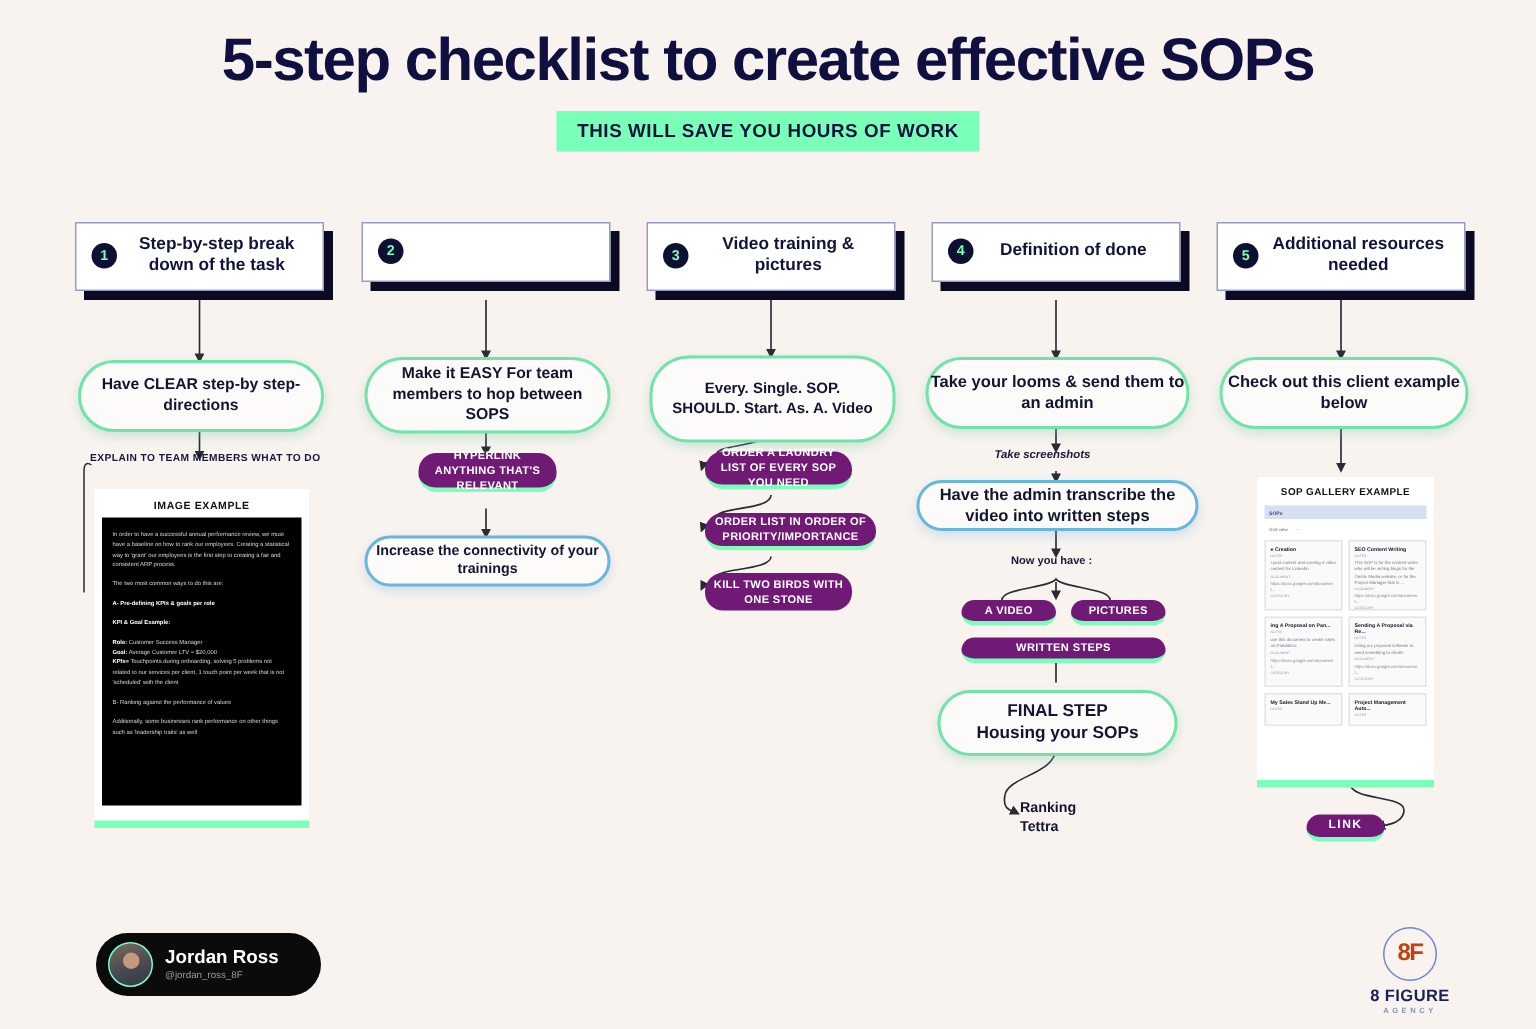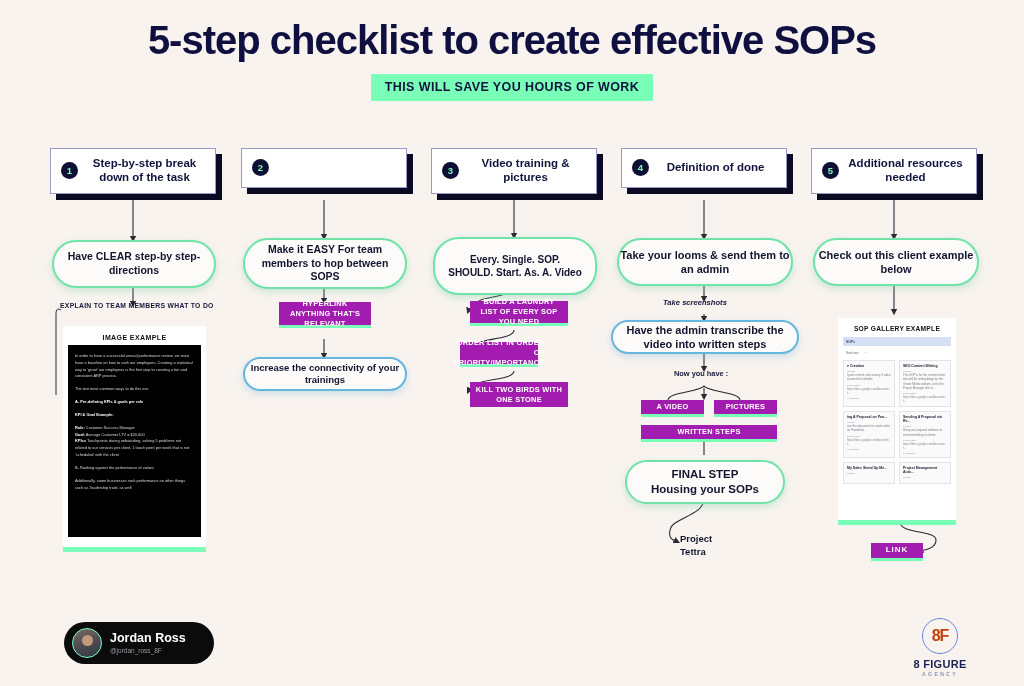--- a/index.html
+++ b/index.html
@@ -49,24 +49,24 @@
     position:absolute;box-sizing:border-box;
     border-radius:26px;background:#fdfbf9;
     display:flex;align-items:center;justify-content:center;
     text-align:center;font-weight:bold;line-height:1.3;
     color:#12152f;
   }
   .pill.green{border:2.4px solid #6fe3a8;box-shadow:0 3px 7px rgba(120,200,165,.35);}
   .pill.blue{border:2.2px solid #66b6dd;box-shadow:0 3px 7px rgba(110,175,215,.3);}
 
   .blackbox{
-    position:absolute;box-sizing:border-box;background:#a21caf;color:#fff;
+    position:absolute;box-sizing:border-box;background:#701a75;color:#fff;
     display:flex;align-items:center;justify-content:center;text-align:center;
     font-size:7.4px;font-weight:bold;letter-spacing:.25px;line-height:1.35;
-    border-bottom:3px solid #7affb9;padding:3px 4px;
+    border-bottom:3px solid #7affb9;padding:3px 4px;border-radius:12px;
   }
   .blackbox.noline{border-bottom:none;}
 
   .caption{
     position:absolute;font-size:6.8px;font-weight:bold;letter-spacing:.3px;
     color:#15183a;white-space:nowrap;
   }
   .caption.ital{font-style:italic;font-weight:bold;font-size:7.6px;letter-spacing:0;}
   .caption.plain{font-weight:bold;font-size:7.4px;letter-spacing:0;}
 
@@ -224,43 +224,43 @@
     <div class="blackbox" style="left:38px;top:302px;width:92px;height:26px;">HYPERLINK ANYTHING THAT'S RELEVANT</div>
     <div class="pill blue" style="left:2px;top:357px;width:164px;height:34px;font-size:9.5px;">Increase the connectivity of your trainings</div>
   </div>
 
   <div class="col" style="left:431px">
     <div class="hdrbox">
       <div class="numcirc">3</div>
       <div class="hdrtxt">Video training &amp; pictures</div>
     </div>
     <div class="pill green" style="left:2px;top:237px;width:164px;height:58px;font-size:10px;padding:0 12px;box-sizing:border-box;">Every. Single. SOP. SHOULD. Start. As. A. Video</div>
-    <div class="blackbox" style="left:39px;top:301px;width:98px;height:25px;">BUILD A LAUNDRY LIST OF EVERY SOP YOU NEED</div>
-    <div class="blackbox" style="left:29px;top:342px;width:78px;height:25px;text-align:right;">ORDER LIST IN ORDER OF PRIORITY/IMPORTANCE</div>
+    <div class="blackbox" style="left:39px;top:301px;width:98px;height:25px;">ORDER A LAUNDRY LIST OF EVERY SOP YOU NEED</div>
+    <div class="blackbox" style="left:39px;top:342px;width:114px;height:25px;">ORDER LIST IN ORDER OF PRIORITY/IMPORTANCE</div>
     <div class="blackbox noline" style="left:39px;top:382px;width:98px;height:25px;">KILL TWO BIRDS WITH ONE STONE</div>
   </div>
 
   <div class="col" style="left:621px">
     <div class="hdrbox">
       <div class="numcirc">4</div>
       <div class="hdrtxt">Definition of done</div>
     </div>
     <div class="pill green" style="left:-4px;top:238px;width:176px;height:48px;font-size:11px;">Take your looms &amp; send them to an admin</div>
     <div class="caption ital" style="left:42px;top:298px;">Take screenshots</div>
     <div class="pill blue" style="left:-10px;top:320px;width:188px;height:34px;font-size:11px;">Have the admin transcribe the video into written steps</div>
     <div class="caption plain" style="left:53px;top:369px;">Now you have :</div>
     <div class="blackbox" style="left:20px;top:400px;width:63px;height:17px;">A VIDEO</div>
     <div class="blackbox" style="left:93px;top:400px;width:63px;height:17px;">PICTURES</div>
     <div class="blackbox" style="left:20px;top:425px;width:136px;height:17px;">WRITTEN STEPS</div>
     <div class="pill green" style="left:4px;top:460px;width:160px;height:44px;flex-direction:column;font-size:11.5px;">
       <span>FINAL STEP</span>
       <span>Housing your SOPs</span>
     </div>
     <div style="position:absolute;left:59px;top:533px;font-size:9.5px;font-weight:bold;line-height:1.35;color:#12152f;">
-      <div>Project</div>
+      <div>Ranking</div>
       <div>Tettra</div>
     </div>
   </div>
 
   <div class="col" style="left:811px">
     <div class="hdrbox">
       <div class="numcirc">5</div>
       <div class="hdrtxt">Additional resources needed</div>
     </div>
     <div class="pill green" style="left:2px;top:238px;width:166px;height:48px;font-size:11px;">Check out this client example below</div>

